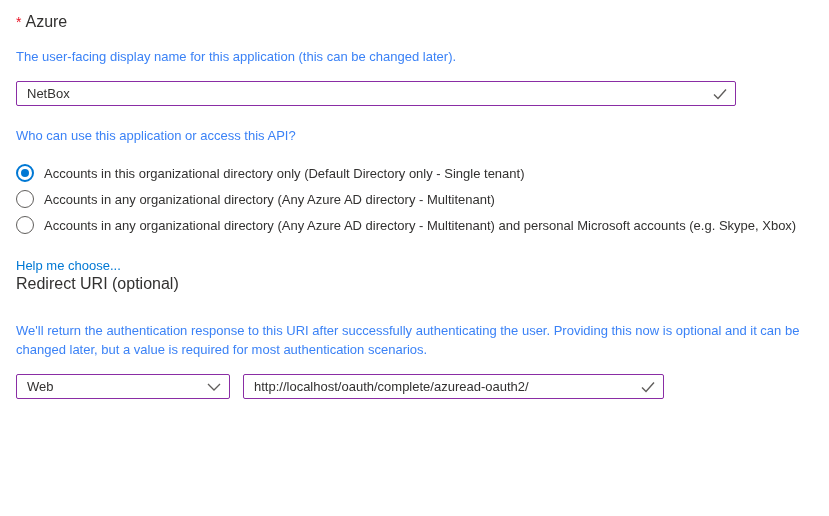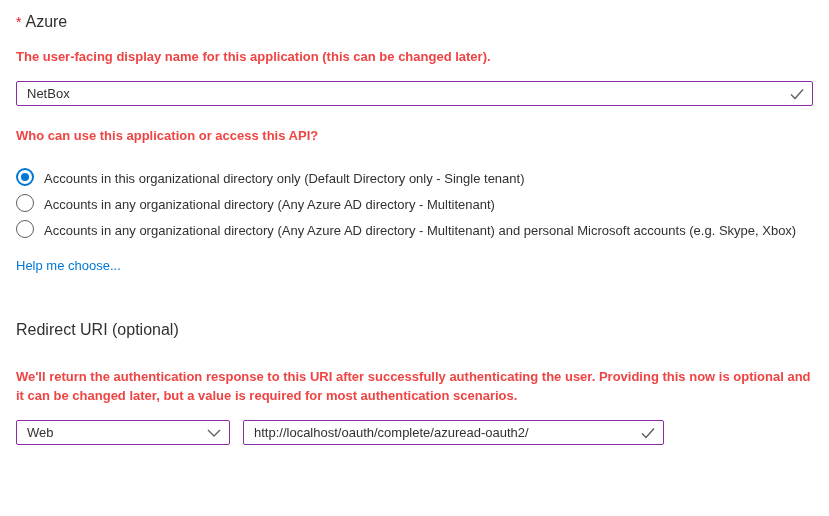--- a/index.html
+++ b/index.html
@@ -16,22 +16,21 @@
     font-size: 16px;
     font-weight: 400;
     color: #323130;
     line-height: 20px;
   }
   .required-marker { color: #e81123; margin-right: 4px; font-size: 14px; }
 
   .desc {
     font-size: 13px;
     line-height: 19px;
-    color: #ef4444;
-    font-weight: bold;
+    color: #3b82f6;
   }
 
   .field-box {
     position: relative;
     height: 25px;
     border: 1px solid #8a2da5;
     border-radius: 2px;
     background: #fff;
     display: flex;
     align-items: center;
@@ -47,32 +46,32 @@
     padding: 0 28px 0 10px;
   }
   .trailing-icon {
     position: absolute;
     right: 8px; top: 50%;
     transform: translateY(-50%);
     display: flex; align-items: center;
     pointer-events: none;
   }
 
-  #name-input-wrap { margin-top: 15px; width: 797px; }
+  #name-input-wrap { margin-top: 15px; width: 720px; }
 
   .heading-name { margin-top: 12px; display: flex; align-items: baseline; }
   .desc-name { margin-top: 15px; }
 
   .heading-accounts { margin-top: 44px; }
   .question { margin-top: 20px; }
 
   .radio-group { margin-top: 15px; }
   .radio-row {
     display: flex;
-    align-items: flex-end;
+    align-items: center;
     height: 26px;
     cursor: pointer;
   }
   .radio-circle {
     width: 18px; height: 18px;
     border: 1px solid #605e5c;
     border-radius: 50%;
     flex: 0 0 18px;
     position: relative;
     background: #fff;
@@ -99,21 +98,21 @@
   .help-link {
     display: inline-block;
     margin-top: 20px;
     font-size: 13px;
     color: #0078d4;
     text-decoration: none;
     cursor: pointer;
     text-align: center;
   }
 
-  .heading-redirect { margin-top: 46px; }
+  .heading-redirect { }
   .desc-redirect { margin-top: 27px; max-width: 800px; }
 
   .redirect-row {
     margin-top: 15px;
     display: flex;
     align-items: center;
     gap: 13px;
   }
   .platform-select {
     width: 214px;

